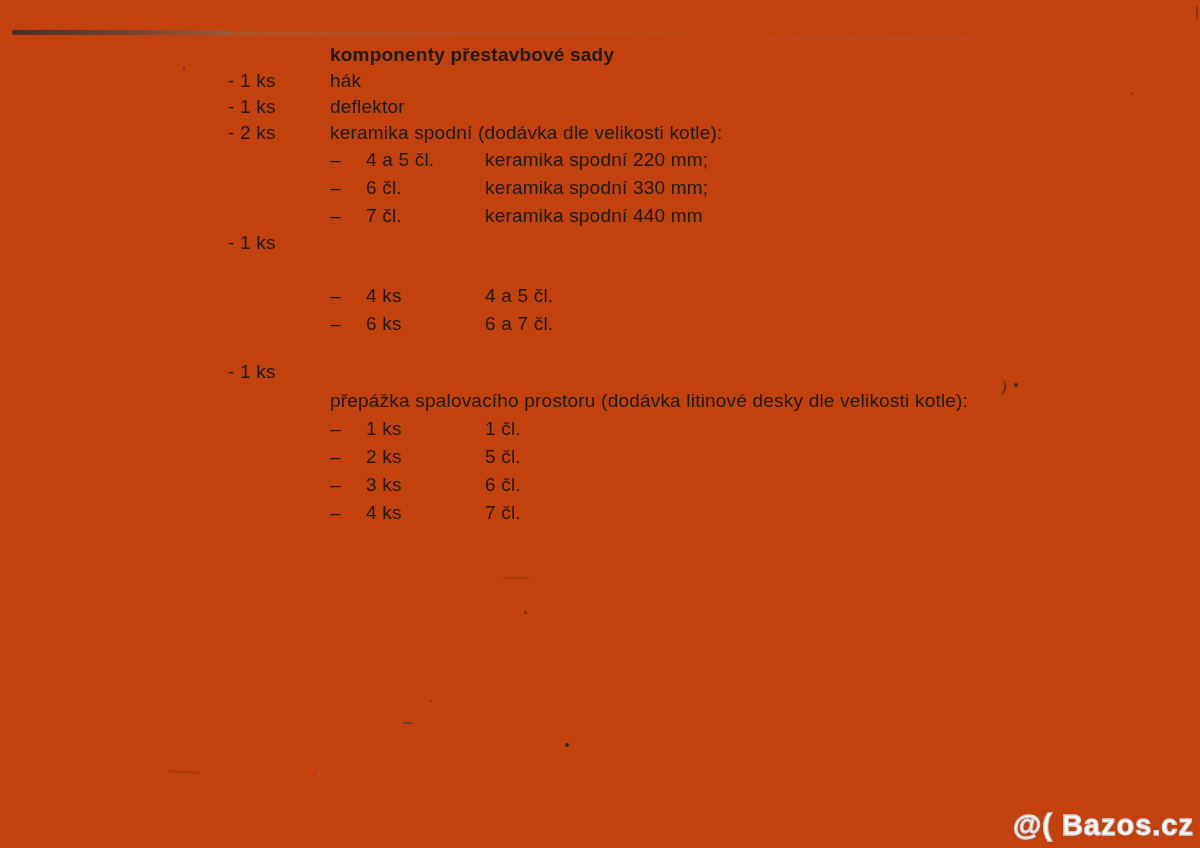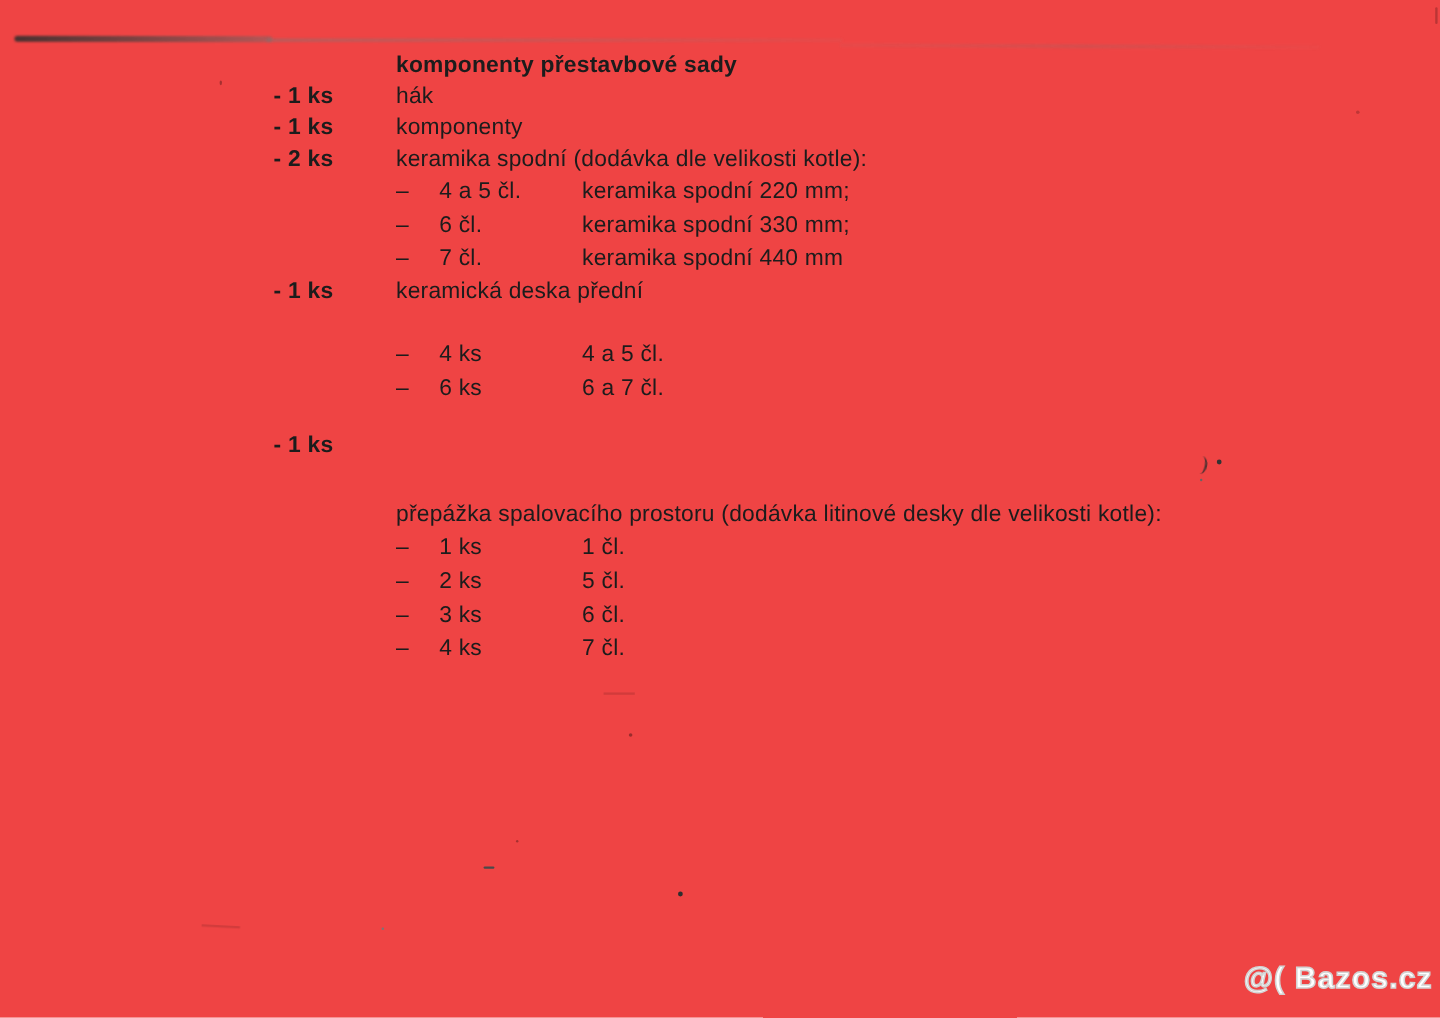--- a/index.html
+++ b/index.html
@@ -4,36 +4,36 @@
 <style>
   html, body { margin: 0; padding: 0; }
   body {
     width: 1200px; height: 848px;
     background: #ffffff;
     position: relative;
     overflow: hidden;
     font-family: "Liberation Sans", sans-serif;
     color: #1b1b1b;
   }
-  .page { position: absolute; inset: 0; background: #ef4444; }
+  .page { position: absolute; inset: 0; background: #c2410c; }
 
   
   .doc {
     position: absolute; top: 41px; left: 0; right: 0;
     font-size: 19px;
     color: #1c1c1c;
     letter-spacing: 0.2px;
   }
   .line { display: flex; white-space: nowrap; }
   .t  { height: 27px; line-height: 27px; font-weight: bold; margin-left: 330px; }
   .r  { height: 26px; line-height: 26px; }
-  .r2 { height: 29px; line-height: 29px; margin-top: 28px; }
+  .r2 { height: 29px; line-height: 29px; }
   .s  { height: 28px; line-height: 28px; }
   .gap { margin-top: 19px; }
-  .qty  { margin-left: 228px; width: 102px; font-weight: bold; }
+  .qty  { margin-left: 228px; width: 102px; }
   .txt  { }
   .dash { margin-left: 330px; width: 36px; }
   .size { width: 119px; }
   .desc { }
 
   
   .smudge-main {
     position: absolute; left: 12px; top: 30px; width: 215px; height: 5px;
     background: linear-gradient(to right, rgba(45,45,45,0.85), rgba(110,110,110,0.45));
     border-radius: 3px; filter: blur(0.7px); transform: rotate(0.1deg);
@@ -55,22 +55,22 @@
     position: absolute; left: 996px; top: 380px; width: 8px; height: 15px;
     border-right: 2px solid rgba(45,45,45,0.8);
     border-radius: 0 60% 60% 0;
     transform: rotate(10deg);
     filter: blur(0.3px);
   }
   .faint-stroke { position: absolute; background: rgba(0,0,0,0.12); filter: blur(0.5px); }
 
   
   .watermark {
-    position: absolute; right: 6px; bottom: 18px;
-    font-size: 25px; font-weight: bold; letter-spacing: 1px;
+    position: absolute; right: 6px; bottom: 6px;
+    font-size: 29px; font-weight: bold; letter-spacing: 1px;
     color: #ffffff;
     -webkit-text-stroke: 1.3px #d3d3d3;
     text-stroke: 1.3px #d3d3d3;
   }
 </style>
 </head>
 <body>
 
 <div class="page">
 
@@ -84,21 +84,21 @@
       <span>komponenty přestavbové sady</span>
     </div>
 
     <div class="line r">
       <span class="qty">- 1 ks</span>
       <span class="txt">hák</span>
     </div>
 
     <div class="line r">
       <span class="qty">- 1 ks</span>
-      <span class="txt">komponenty</span>
+      <span class="txt">deflektor</span>
     </div>
 
 
     <div class="line r">
       <span class="qty">- 2 ks</span>
       <span class="txt">keramika spodní (dodávka dle velikosti kotle):</span>
     </div>
 
     <div class="line s">
       <span class="dash">–</span>
@@ -111,21 +111,20 @@
       <span class="desc">keramika spodní 330 mm;</span>
     </div>
     <div class="line s">
       <span class="dash">–</span>
       <span class="size">7 čl.</span>
       <span class="desc">keramika spodní 440 mm</span>
     </div>
 
     <div class="line r">
       <span class="qty">- 1 ks</span>
-      <span class="txt">keramická deska přední</span>
     </div>
 
     <div class="line r">
       <span class="qty"></span>
     </div>
 
     <div class="line s">
       <span class="dash">–</span>
       <span class="size">4 ks</span>
       <span class="desc">4 a 5 čl.</span>

